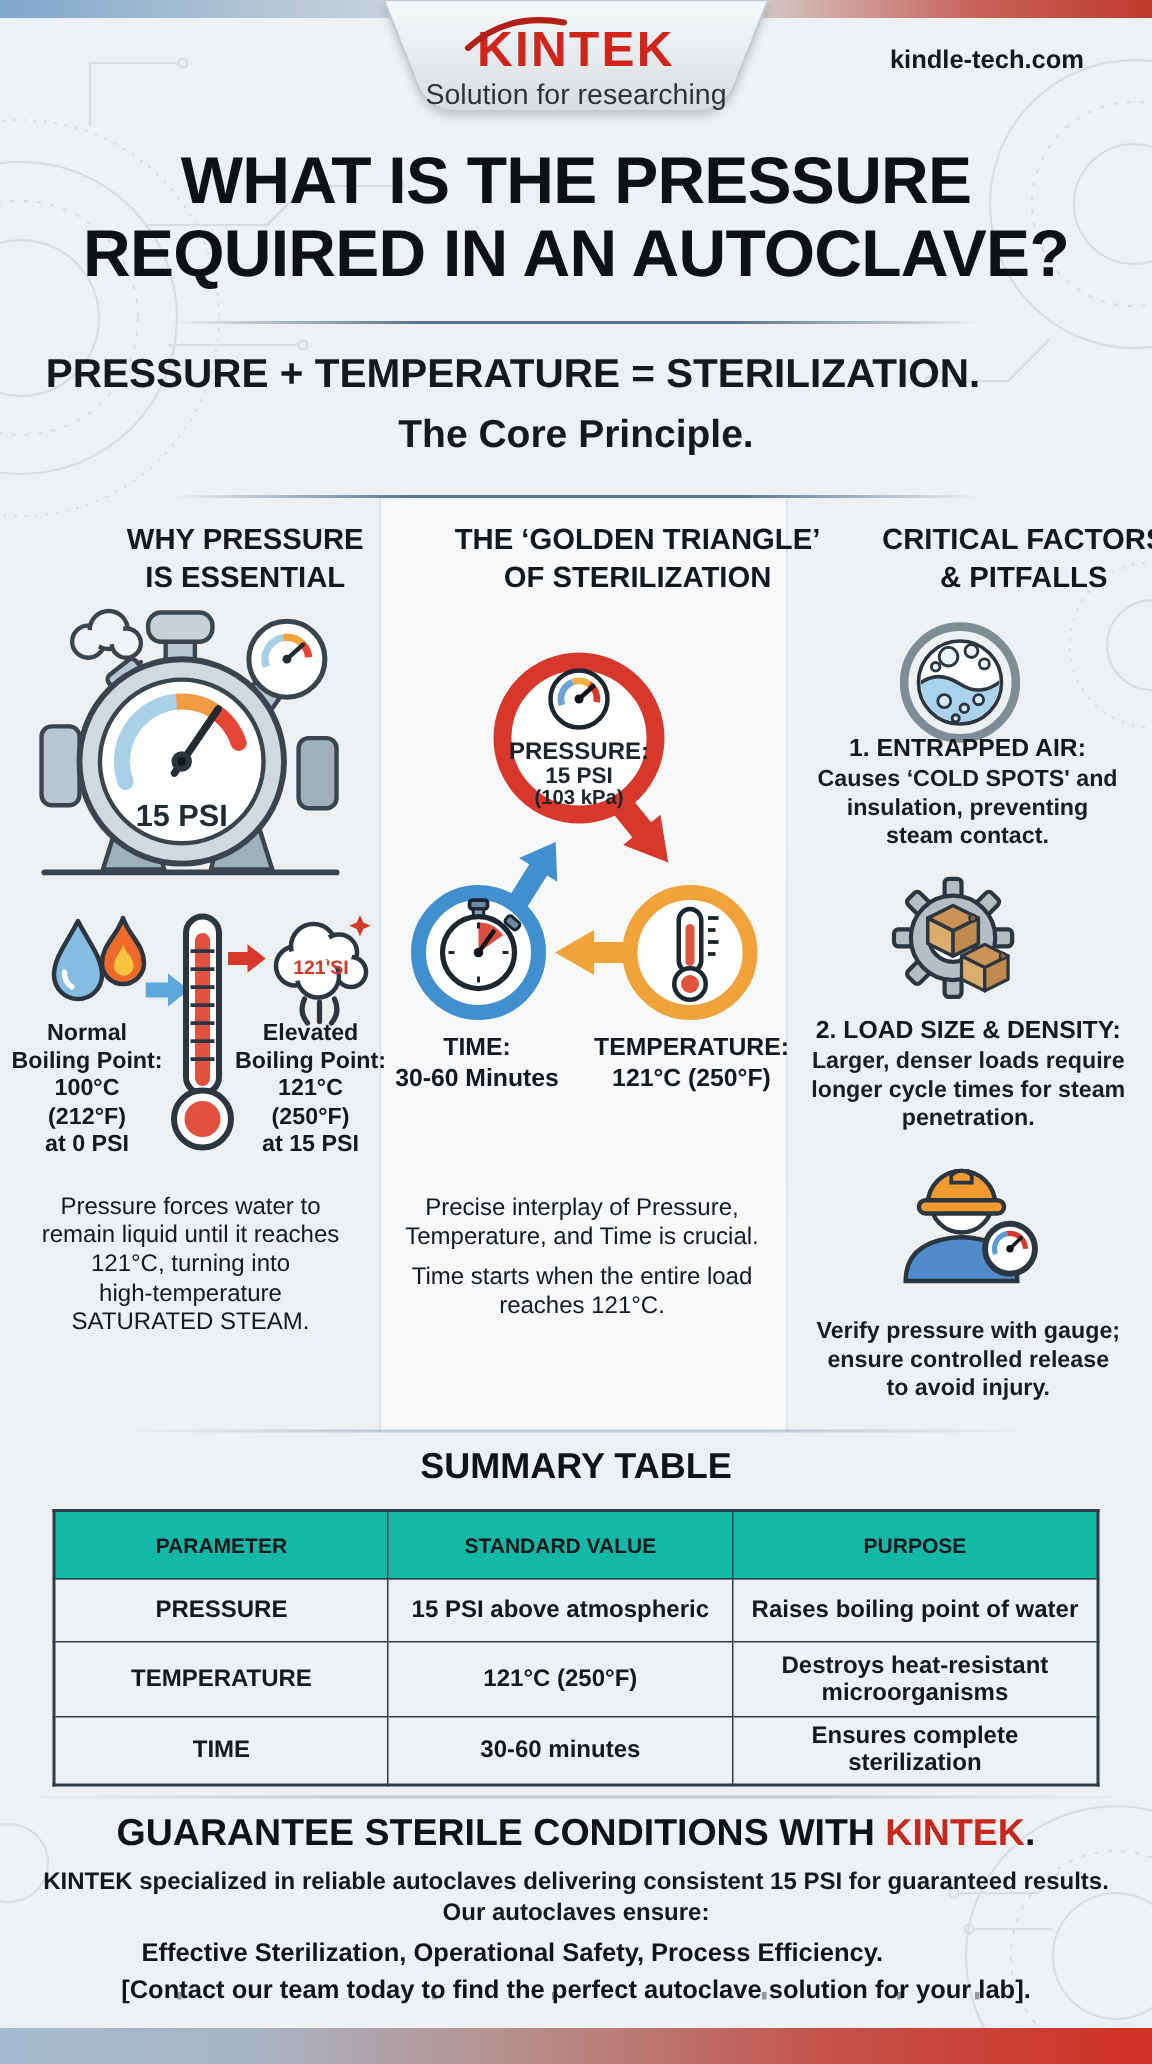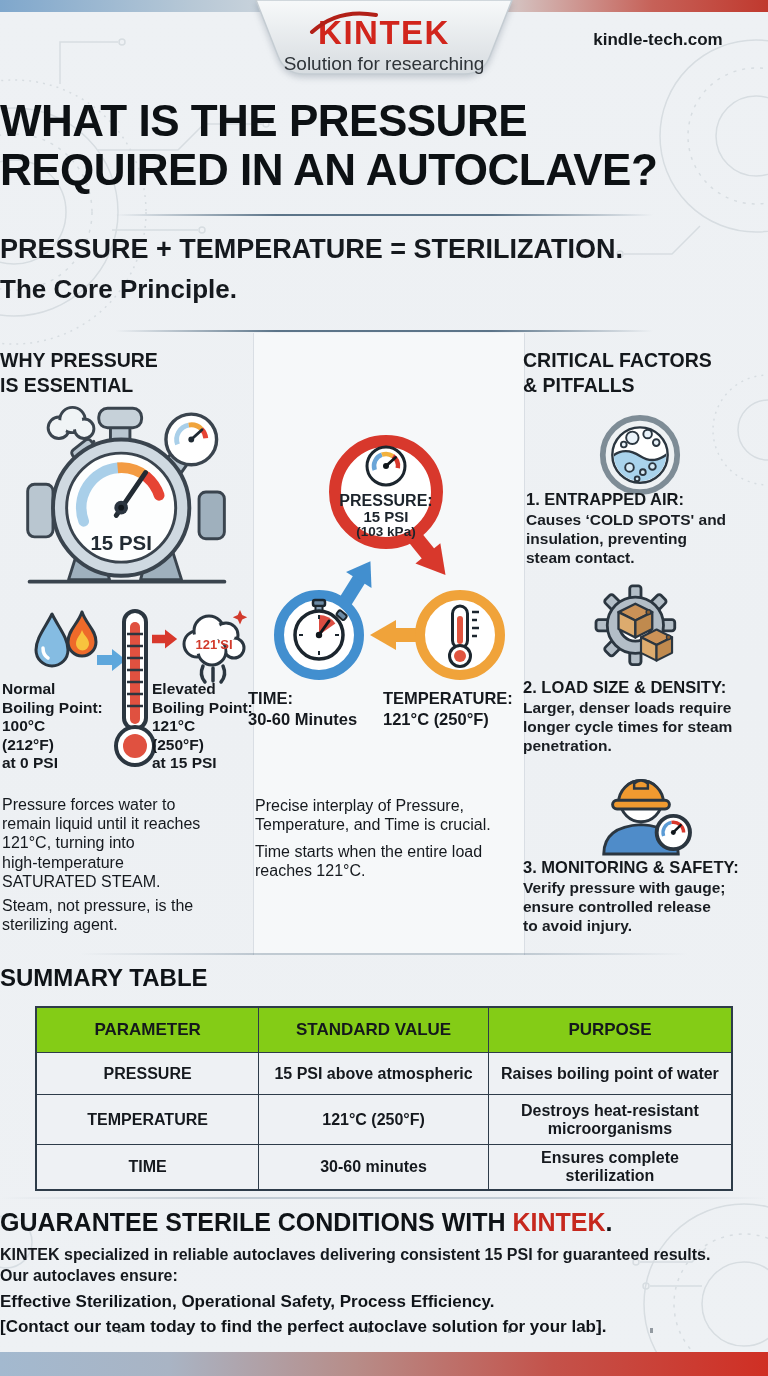--- a/index.html
+++ b/index.html
@@ -2,21 +2,21 @@
 <html><head>
 <meta charset="utf-8">
 <style>
   html,body{margin:0;padding:0;background:#dfe3e7;}
   .page{
     position:relative;width:768px;height:1376px;overflow:hidden;
     background:linear-gradient(180deg,#eef1f4 0%,#edf0f3 50%,#eef1f4 100%);
     font-family:"Liberation Sans",sans-serif;color:#14181c;
   }
   .abs{position:absolute;}
-  .ctr{text-align:left;}
+  .ctr{text-align:center;}
   .pre{white-space:pre;}
   svg text{font-family:"Liberation Sans",sans-serif;text-anchor:middle;}
 
   .topbar{left:0;top:0;width:768px;height:12px;
     background:linear-gradient(90deg,#7fa7cc 0%,#b7c8d6 25%,#dddfe2 45%,#d6cdcc 65%,#c66158 85%,#c0392e 100%);}
   .bottombar{left:0;top:1352px;width:768px;height:24px;
     background:linear-gradient(90deg,#a3b9cf 0%,#a9b4c4 22%,#b78d89 46%,#c4524a 72%,#d02f24 100%);}
 
   .badge{left:254px;top:0;width:260px;height:80px;filter:drop-shadow(0 3px 3px rgba(40,60,80,.22));}
   .badge-text{left:254px;top:0;width:260px;height:76px;}
@@ -26,34 +26,34 @@
   .website{left:560px;top:30px;width:196px;text-align:center;font-size:17px;font-weight:600;color:#15191d;}
 
   .title{left:0;top:96px;width:768px;font-size:44px;line-height:1.12;font-weight:900;
     letter-spacing:-0.5px;color:#0d1114;}
   .divider{height:2px;background:linear-gradient(90deg,rgba(80,110,135,0),rgba(55,85,110,.8) 30%,rgba(55,85,110,.8) 70%,rgba(80,110,135,0));}
   .principle1{left:0;top:234px;width:684px;font-size:27px;font-weight:700;color:#15191e;}
   .principle2{left:0;top:274px;width:768px;font-size:26px;font-weight:700;color:#15191e;}
 
   .col2-panel{left:253px;top:333px;width:270px;height:622px;background:rgba(252,253,254,.6);
     border-left:1px solid #d9dee4;border-right:1px solid #d9dee4;}
-  .h-col{font-size:19.5px;font-weight:800;line-height:1.27;color:#14181c;}
+  .h-col{font-size:19.5px;font-weight:800;line-height:1.27;color:#14181c;padding-left:37px;}
 
   .boil-label{font-size:15.5px;font-weight:700;line-height:1.2;color:#15191e;}
   .para{font-size:16px;font-weight:400;line-height:1.2;color:#15191e;}
   .node-label{font-size:16.5px;font-weight:800;line-height:1.25;color:#15191e;}
   .cf-title{font-size:16.5px;font-weight:800;color:#14181c;}
   .cf-text{font-size:15.5px;font-weight:600;line-height:1.23;color:#191d22;}
 
   .summary-title{left:0;top:964px;width:768px;font-size:24px;font-weight:900;color:#0f1317;}
   table.summary{position:absolute;left:35px;top:1006px;width:698px;border-collapse:collapse;
     background:#eef1f4;}
   table.summary th,table.summary td{border:1.5px solid #2e3c49;text-align:center;
     white-space:pre-line;padding:4px 6px;}
-  table.summary th{background:#84cc16;font-size:17px;font-weight:800;height:36px;color:#14181c;}
+  table.summary th{background:#14b8a6;font-size:14px;font-weight:800;height:36px;color:#14181c;}
   table.summary td{font-size:16px;font-weight:600;color:#15191e;}
   table.summary td.param{font-weight:800;}
   table.summary tr{height:42px;}
   table.summary{border:2.5px solid #2e3c49;}
 
   .foot-head{left:0;top:1208px;width:768px;font-size:25px;font-weight:900;color:#0f1317;}
   .foot-head .red{color:#c6281e;}
   .foot-1{left:0;top:1246px;width:768px;font-size:16px;font-weight:700;color:#15191e;}
   .foot-2{left:0;top:1267px;width:768px;font-size:16px;font-weight:700;color:#15191e;}
   .foot-3{left:0;top:1292px;width:683px;font-size:17px;font-weight:800;color:#101419;}
@@ -127,20 +127,22 @@
 
   <div class="abs divider" style="left:115px;top:214px;width:538px"></div>
   <div class="abs principle1 ctr">PRESSURE + TEMPERATURE = STERILIZATION.</div>
   <div class="abs principle2 ctr">The Core Principle.</div>
   <div class="abs divider" style="left:115px;top:330px;width:538px"></div>
 
   <div class="abs col2-panel"></div>
 
   <div class="abs h-col ctr pre" style="left:0;top:348px;width:253px">WHY PRESSURE
 IS ESSENTIAL</div>
+  <div class="abs h-col ctr pre" style="left:253px;top:348px;width:270px">THE ‘GOLDEN TRIANGLE’
+OF STERILIZATION</div>
   <div class="abs h-col ctr pre" style="left:523px;top:348px;width:245px">CRITICAL FACTORS
 &amp; PITFALLS</div>
 
   <svg class="abs" style="left:16px;top:398px" width="222" height="192" viewBox="0 0 228 192">
     <line x1="14" y1="186" x2="214" y2="186" stroke="#3a444e" stroke-width="4" stroke-linecap="round"></line>
     <path d="M66 146 L54 184 H96 L88 152 Z" fill="#9fb0bd" stroke="#3a444e" stroke-width="3" stroke-linejoin="round"></path>
     <path d="M158 146 L170 184 H128 L136 152 Z" fill="#9fb0bd" stroke="#3a444e" stroke-width="3" stroke-linejoin="round"></path>
     <rect x="12" y="86" width="26" height="54" rx="7" fill="#b9c6d0" stroke="#3a444e" stroke-width="3"></rect>
     <rect x="188" y="94" width="26" height="48" rx="7" fill="#9fb0bd" stroke="#3a444e" stroke-width="3"></rect>
     <g>
@@ -243,22 +245,20 @@
 Boiling Point:
 121°C
 (250°F)
 at 15 PSI</div>
 
   <div class="abs para ctr pre" style="left:2px;top:795px;width:250px">Pressure forces water to
 remain liquid until it reaches
 121°C, turning into
 high-temperature
 SATURATED STEAM.</div>
-  <div class="abs para ctr pre" style="left:2px;top:896px;width:250px">Steam, not pressure, is the
-sterilizing agent.</div>
 
   <svg class="abs" style="left:257px;top:418px" width="266" height="268" viewBox="0 0 266 268">
     <g fill="#428fcf">
       <g transform="translate(88,184) rotate(-58)">
         <rect x="0" y="-7" width="30" height="14"></rect>
           <polygon points="26,-15 48,0 26,15"></polygon>
       </g>
     </g>
     <g fill="#d8382c">
       <g transform="translate(152,112) rotate(51)">
@@ -399,21 +399,20 @@
       <rect x="27" y="41" width="58" height="9" rx="4.5" fill="#f09a30" stroke="#2b3640" stroke-width="3"></rect>
     </g>
     <g>
       <circle cx="89" cy="74" r="17" fill="#fff" stroke="#2b3640" stroke-width="4"></circle>
       <path d="M79.1 77.6 A10.5 10.5 0 0 1 87.2 63.7" stroke="#5b9bd5" stroke-width="3.5" fill="none"></path>
       <path d="M87.2 63.7 A10.5 10.5 0 0 1 99.5 74" stroke="#d8382c" stroke-width="3.5" fill="none"></path>
       <line x1="89" y1="74" x2="96.5" y2="66.5" stroke="#10161b" stroke-width="2.5" stroke-linecap="round"></line>
       <circle cx="89" cy="74" r="2.5" fill="#10161b"></circle>
     </g>
   </svg>
-  <div class="abs cf-title ctr pre" style="left:523px;top:858px;width:245px">3. MONITORING &amp; SAFETY:</div>
   <div class="abs cf-text ctr pre" style="left:523px;top:878px;width:245px">Verify pressure with gauge;
 ensure controlled release
 to avoid injury.</div>
 
   <div class="abs divider" style="left:80px;top:953px;width:608px;opacity:.35"></div>
 
   <div class="abs summary-title ctr">SUMMARY TABLE</div>
   <table class="summary">
     <thead>
       <tr>

